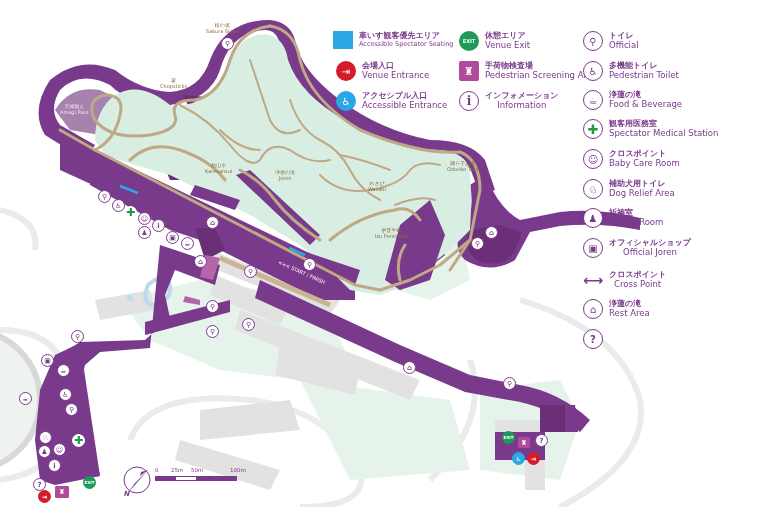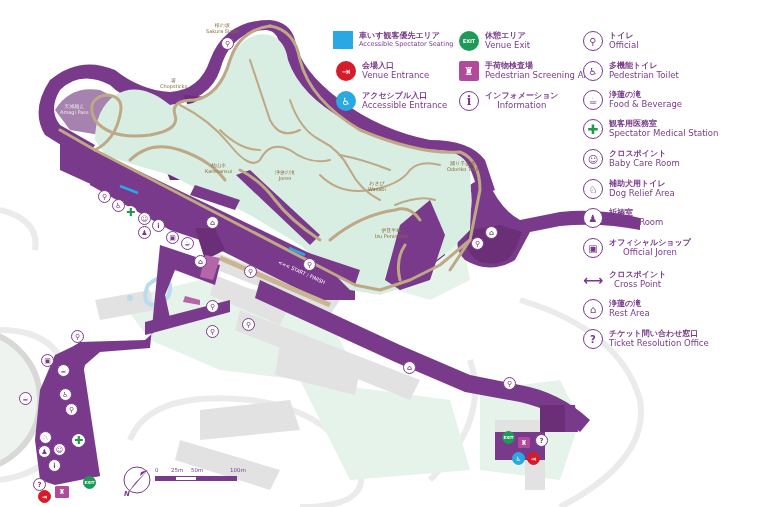--- a/index.html
+++ b/index.html
@@ -339,17 +339,13 @@
 </div>
 <div class="legend-item" style="left:583px;top:299px;">
   <span class="legend-icon ring" style="font-size:10px;">⌂</span>
   <div class="legend-text">
       <div class="jp">浄蓮の滝</div>
       <div class="en">Rest Area</div>
     </div>
 </div>
 <div class="legend-item" style="left:583px;top:329px;">
   <span class="legend-icon ring" style="font-size:10px;font-weight:bold;">?</span>
-  <div class="legend-text">
-      <div class="jp">チケット問い合わせ窓口</div>
-      <div class="en">Ticket Resolution Office</div>
-    </div>
 </div>
 
 </body></html>

